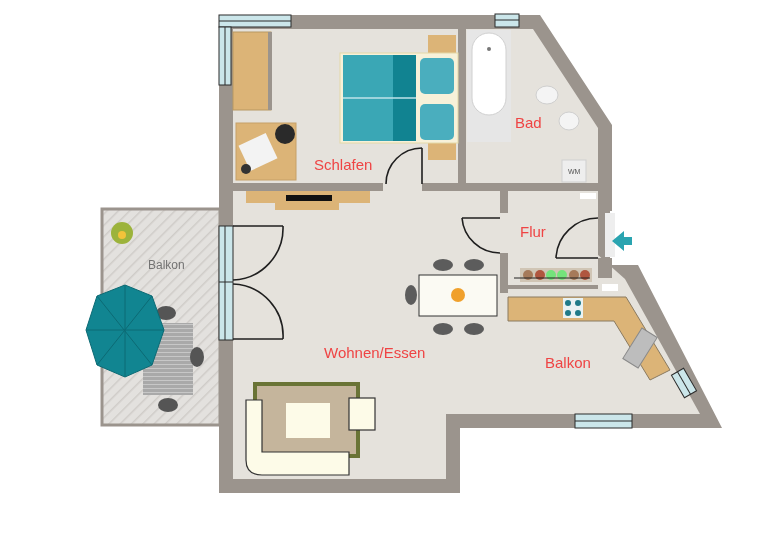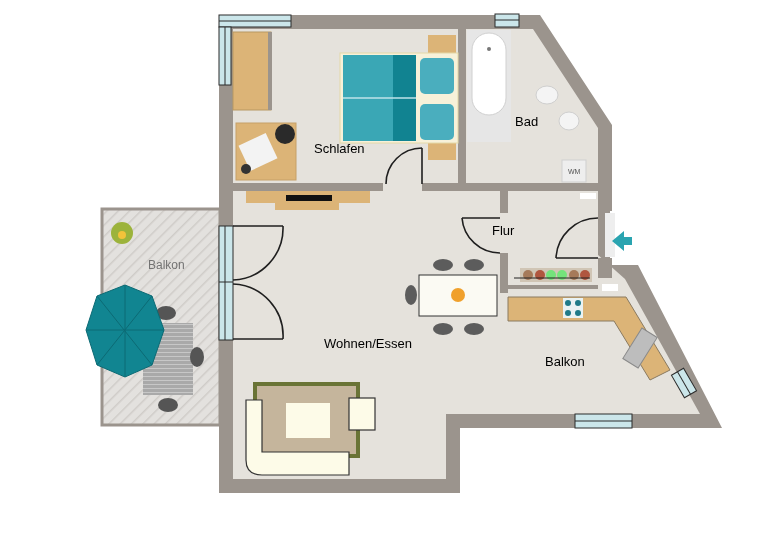--- a/index.html
+++ b/index.html
@@ -1,18 +1,18 @@
 <!DOCTYPE html>
 <html><head>
 <meta charset="utf-8">
 <style>
   html,body{margin:0;padding:0;background:#ffffff;}
   body{width:768px;height:560px;overflow:hidden;font-family:"Liberation Sans",sans-serif;}
   #plan{position:absolute;left:0;top:0;width:768px;height:560px;}
-  .lbl{position:absolute;font-family:"Liberation Sans",sans-serif;color:#000000;font-size:13px;white-space:nowrap;}
+  .lbl{position:absolute;font-family:"Liberation Sans",sans-serif;color:#ef4444;font-size:15px;white-space:nowrap;}
   .lbl.small{font-size:12px;color:#737373;}
   .lbl.tiny{font-size:7px;color:#555;}
 </style>
 </head>
 <body>
 
 <div id="plan">
 <svg width="768" height="560" viewBox="0 0 768 560">
   <defs>
     <pattern id="hatch" width="8" height="8" patternUnits="userSpaceOnUse" patternTransform="rotate(45)">
@@ -188,20 +188,20 @@
       <line x1="125" y1="285" x2="125" y2="377"></line>
       <line x1="86" y1="330" x2="164" y2="330"></line>
       <line x1="97" y1="296" x2="152" y2="365"></line>
       <line x1="152" y1="296" x2="97" y2="365"></line>
     </g>
   </g>
 
   <polygon points="612,241 624,231 624,237 632,237 632,245 624,245 624,251" fill="#2aa4b0"></polygon>
 </svg>
 
-<span class="lbl" style="left:314px;top:141px;">Schlafen</span>
+<span class="lbl" style="left:314px;top:156px;">Schlafen</span>
 <span class="lbl" style="left:515px;top:114px;">Bad</span>
-<span class="lbl" style="left:492px;top:223px;">Flur</span>
+<span class="lbl" style="left:520px;top:223px;">Flur</span>
 <span class="lbl small" style="left:148px;top:258px;">Balkon</span>
-<span class="lbl" style="left:324px;top:336px;">Wohnen/Essen</span>
+<span class="lbl" style="left:324px;top:344px;">Wohnen/Essen</span>
 <span class="lbl" style="left:545px;top:354px;">Balkon</span>
 <span class="lbl tiny" style="left:568px;top:168px;">WM</span>
 </div>
 
 </body></html>

